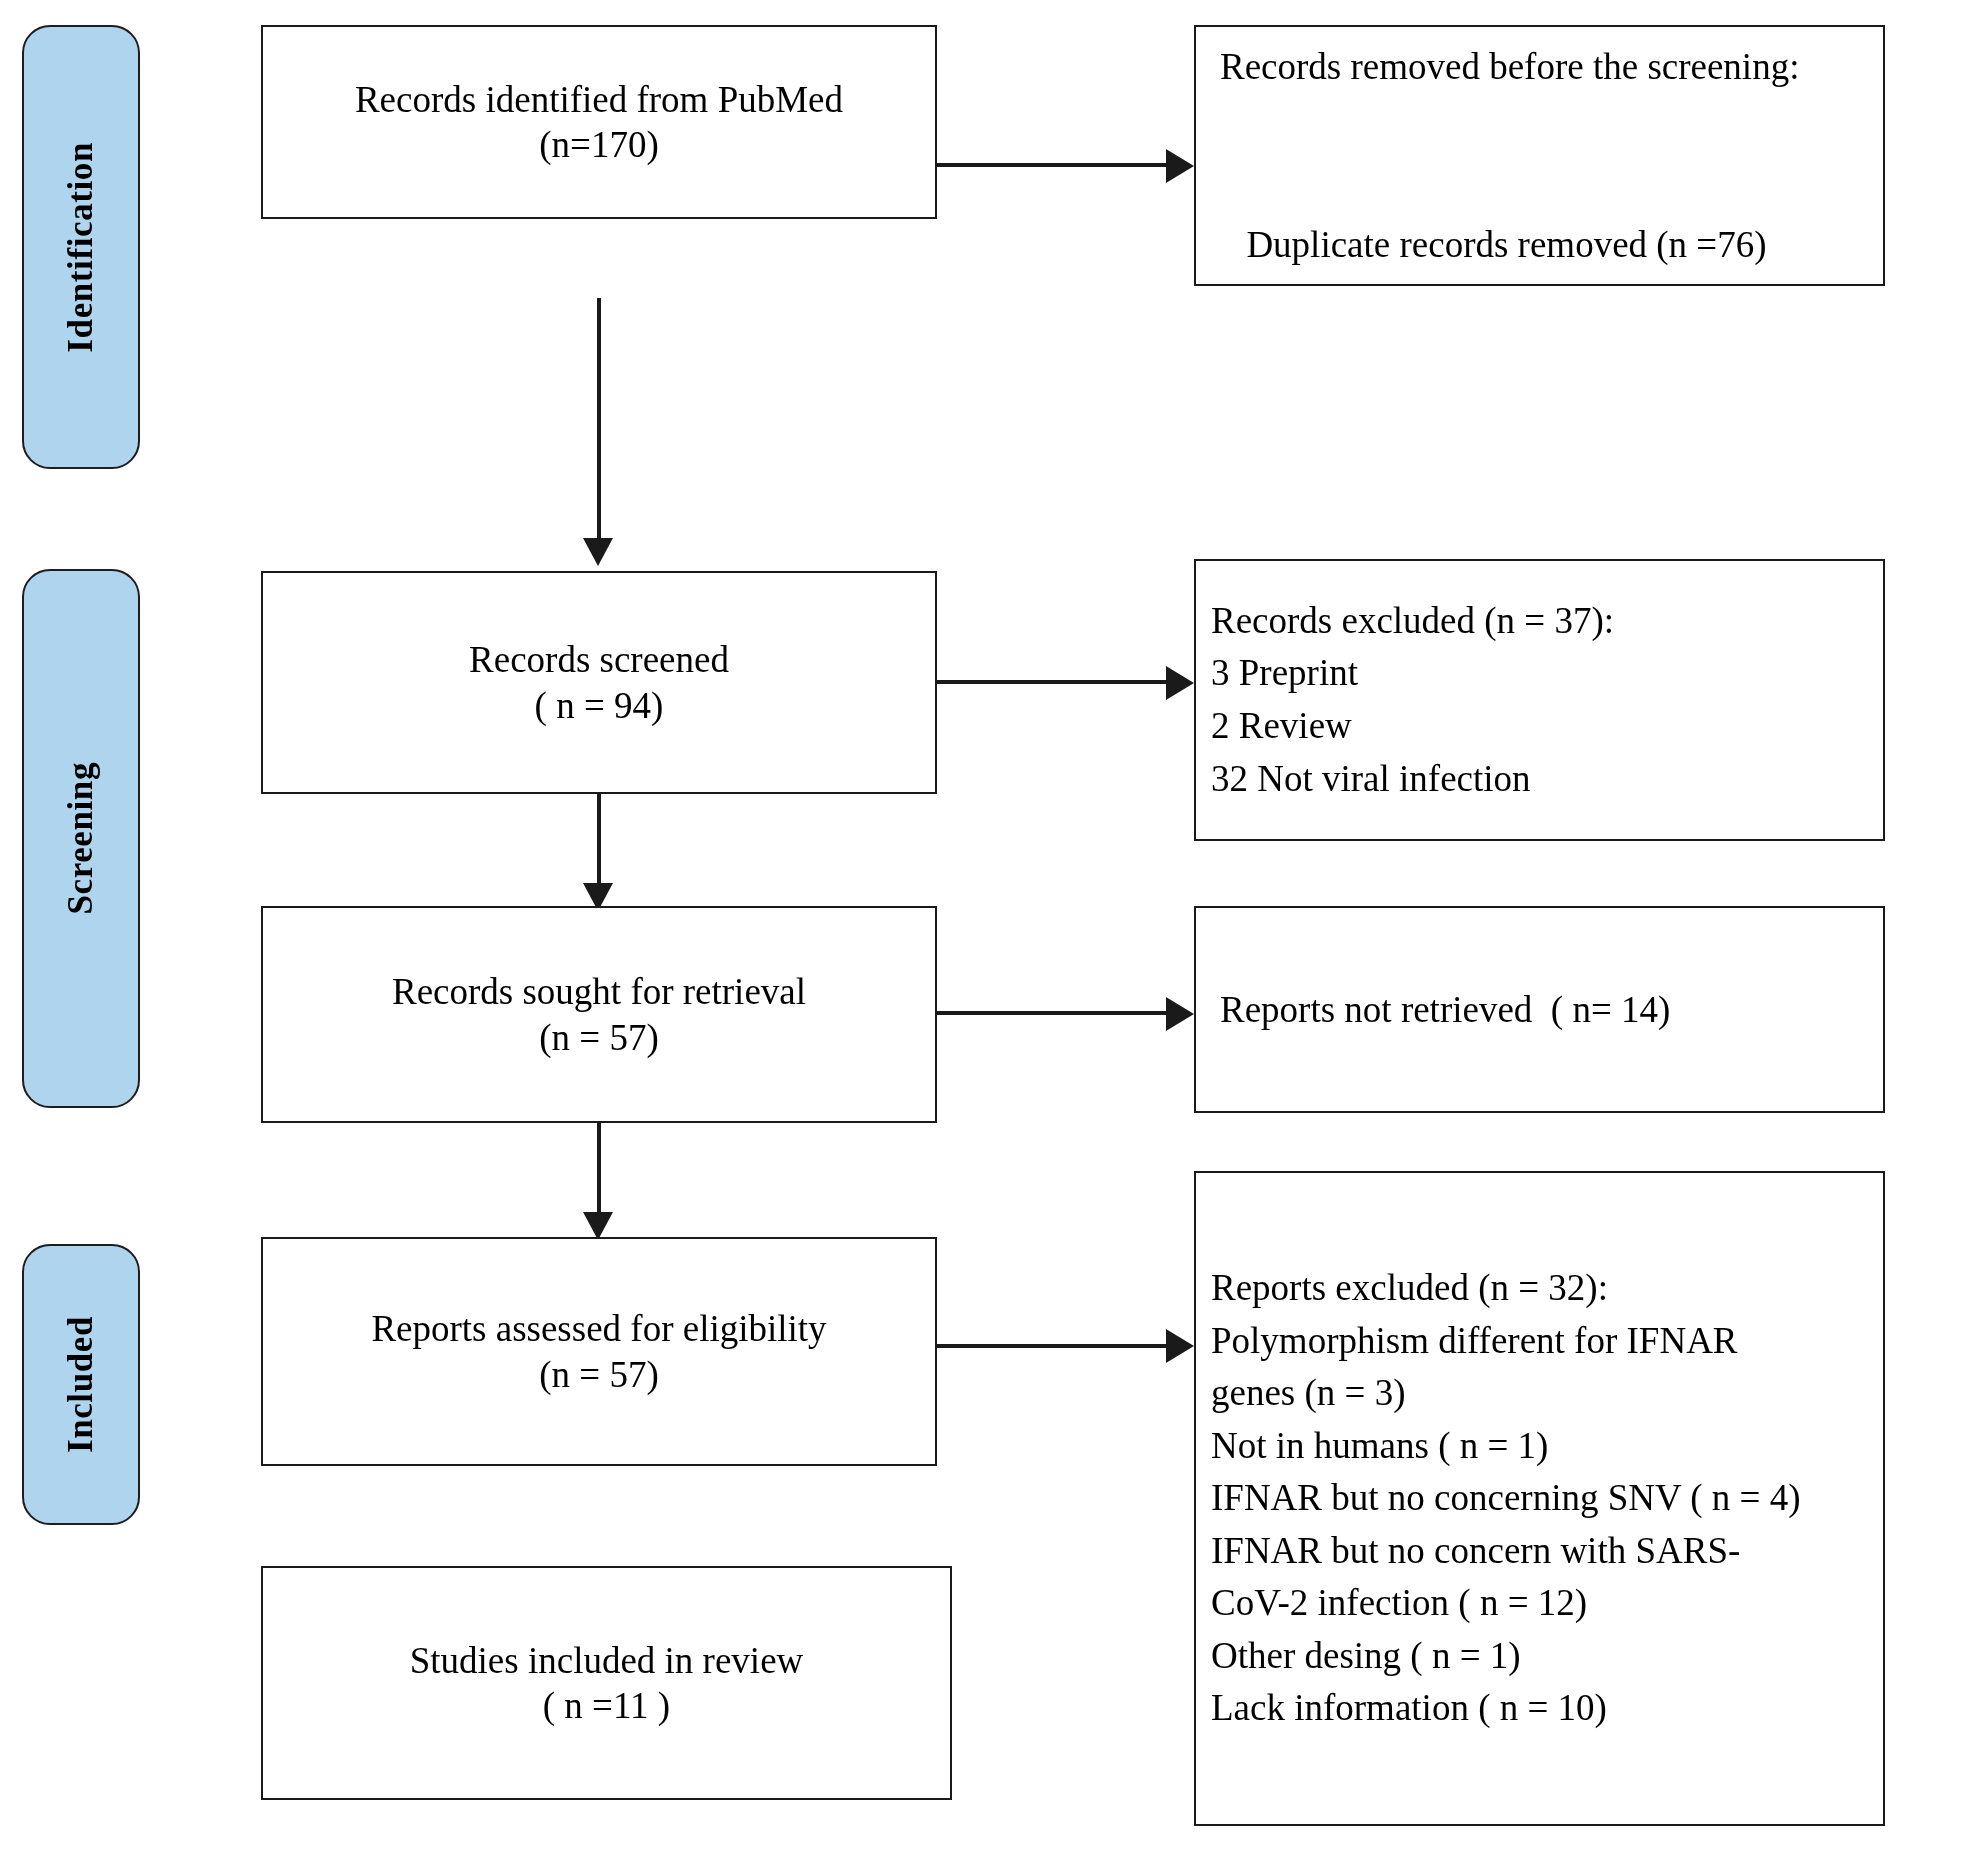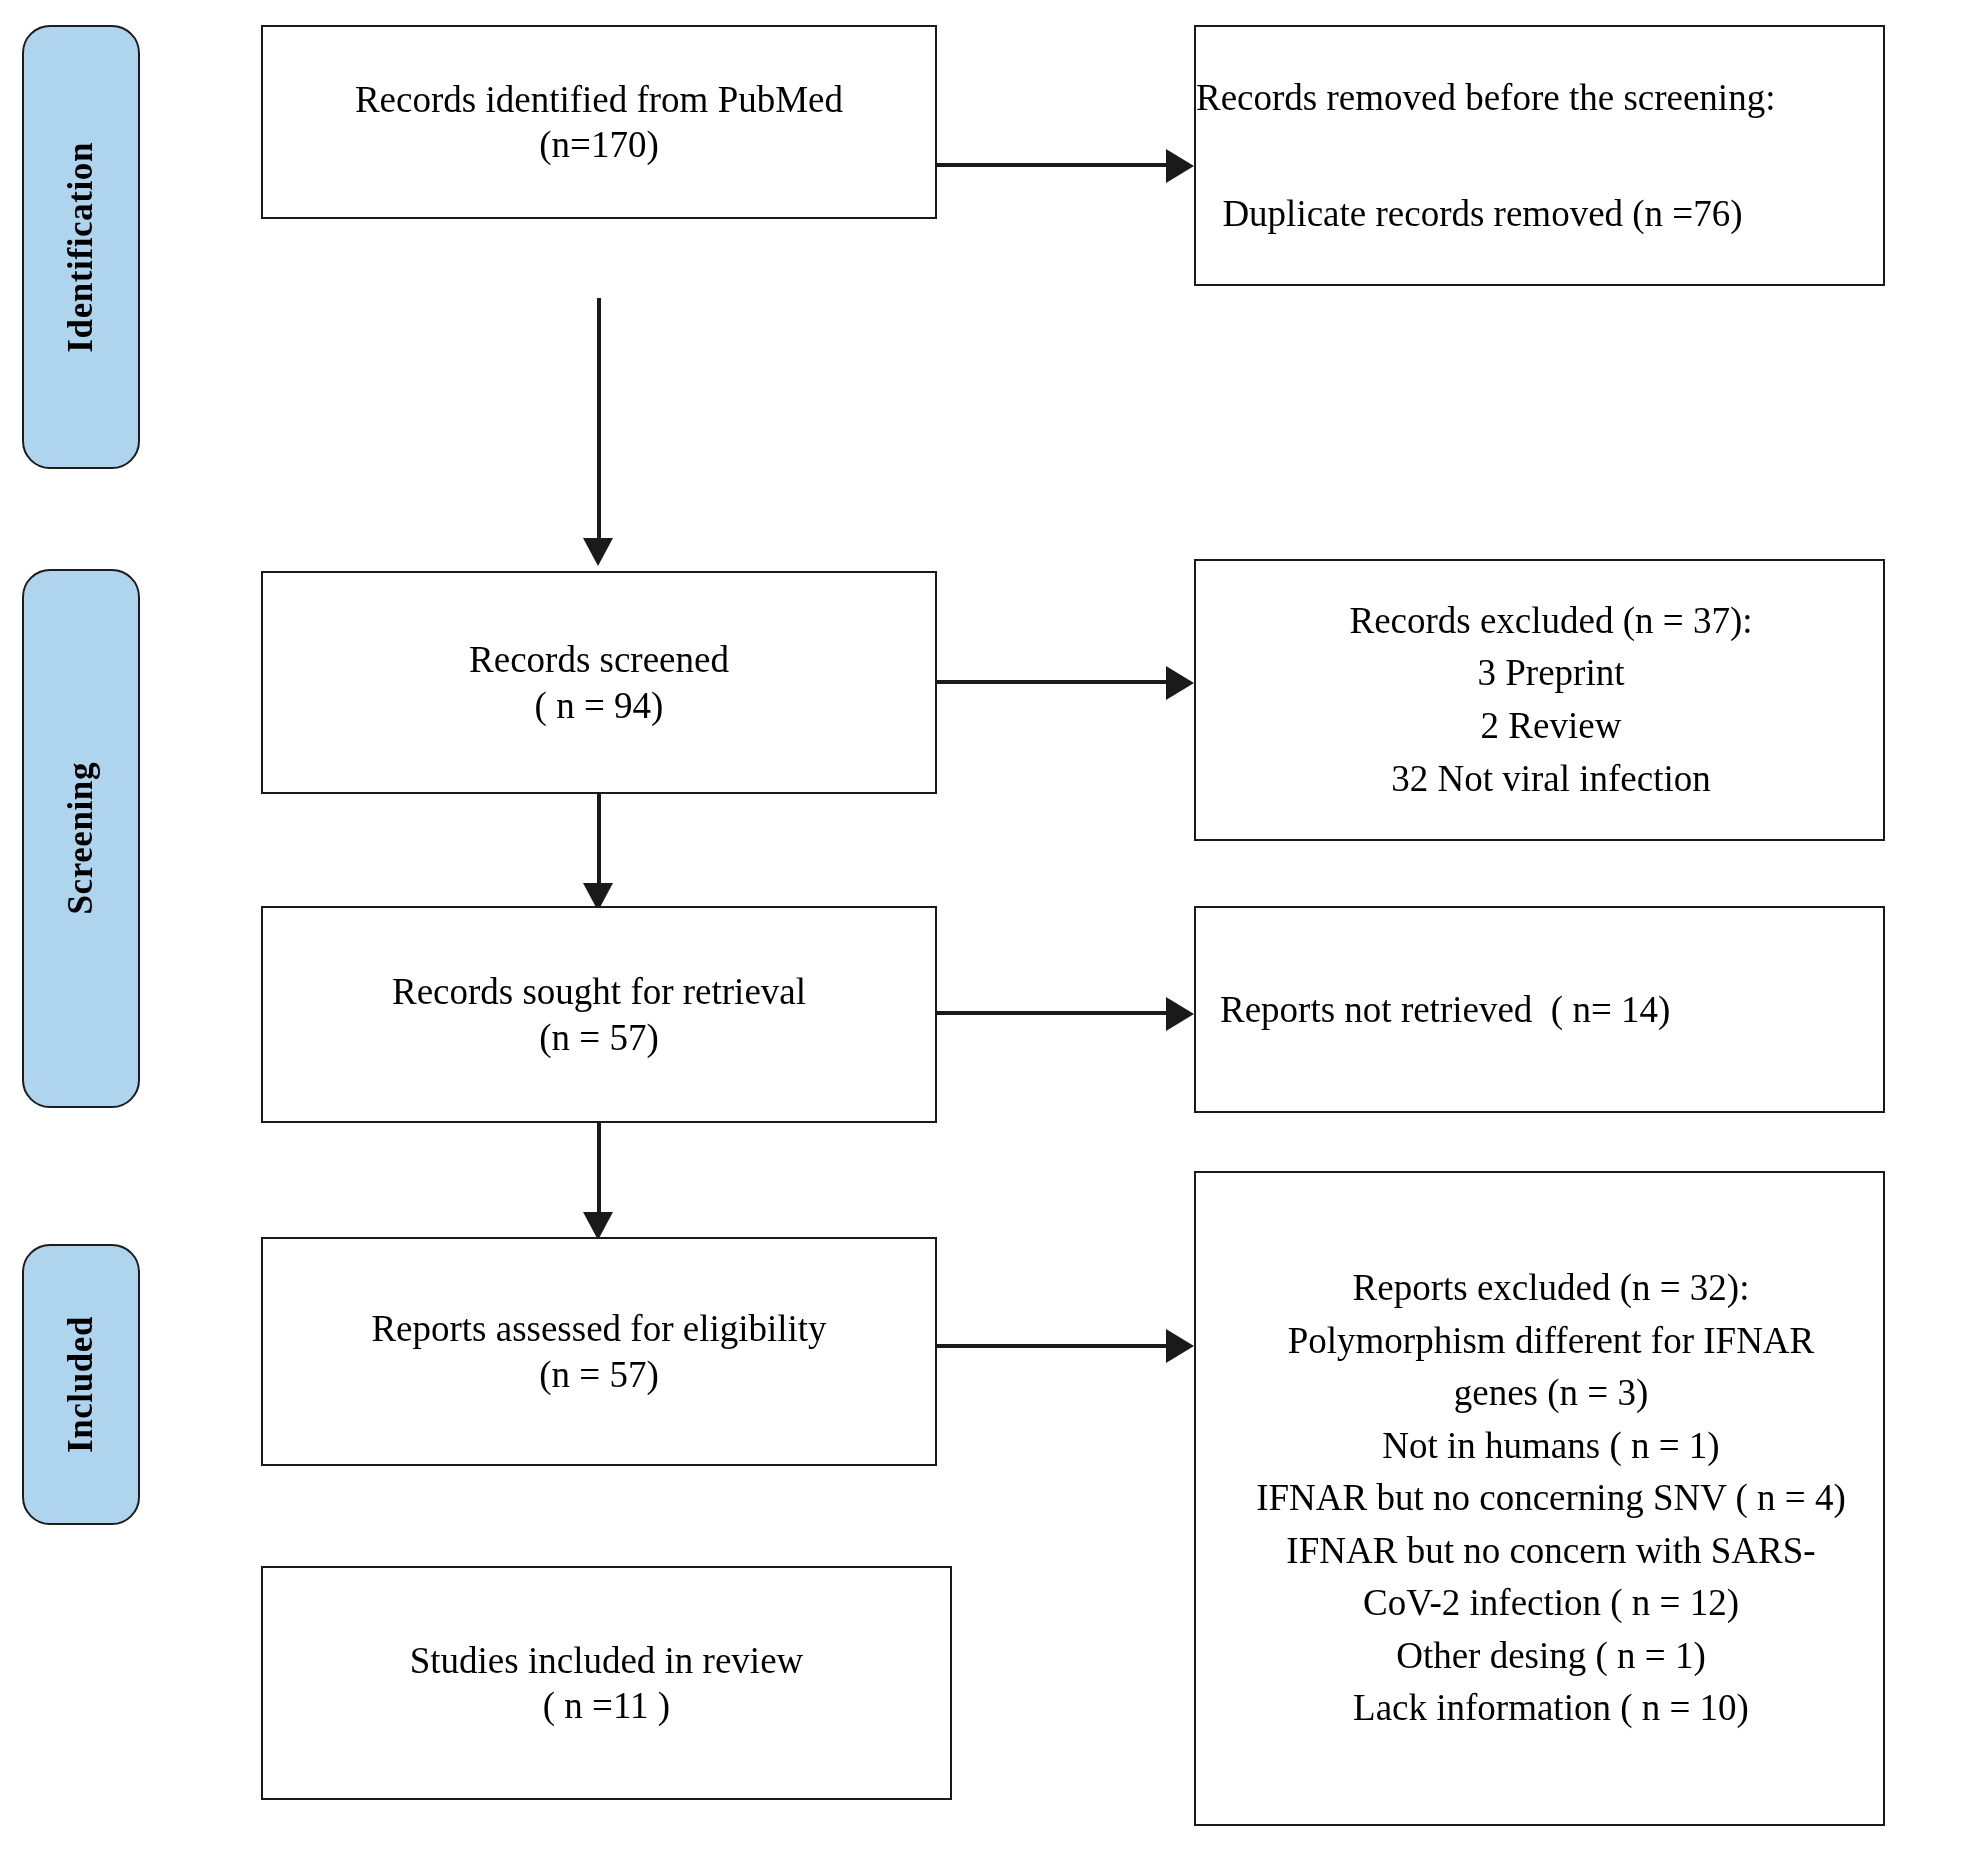--- a/index.html
+++ b/index.html
@@ -57,21 +57,21 @@
   .box-inner.left   { align-items: flex-start; text-align: left; }
 
   .box-line {
     font-size: 37px;
     line-height: 1.22;
     color: #000000;
     white-space: pre-wrap;
   }
 
   
-  .list-box .box-inner { padding-left: 23px; align-items: center; }
+  .list-box .box-inner { padding-left: 15px; }
   .list-box .box-line { line-height: 1.42; }
 
   .pad-left { padding-left: 26.4px; margin-top: 44px; }
 
   
   .gap { height: 26.4px; }
 
   
   .h-line, .v-line {
     position: absolute;
@@ -113,21 +113,21 @@
   </div>
 
   <div class="flow-box" style="left:261px; top:25px; width:676px; height:194px;">
     <div class="box-inner center">
       <div class="box-line">Records identified from PubMed</div>
       <div class="box-line">(n=170)</div>
     </div>
   </div>
 
   <div class="flow-box" style="left:1194px; top:25px; width:691px; height:261px;">
-    <div class="box-inner left" style="">
+    <div class="box-inner left" style="padding-left:24px;gap:31px;">
       <div class="box-line">Records removed before the screening:</div>
       <div class="gap"></div>
       <div class="box-line pad-left">Duplicate records removed (n =76)</div>
     </div>
   </div>
 
   <div class="h-line" style="left:937px; top:163px; width:231px;"></div>
   <div class="arrow-right" style="left:1166px; top:149px;"></div>
 
   <div class="v-line" style="left:597px; top:298px; height:241px;"></div>

